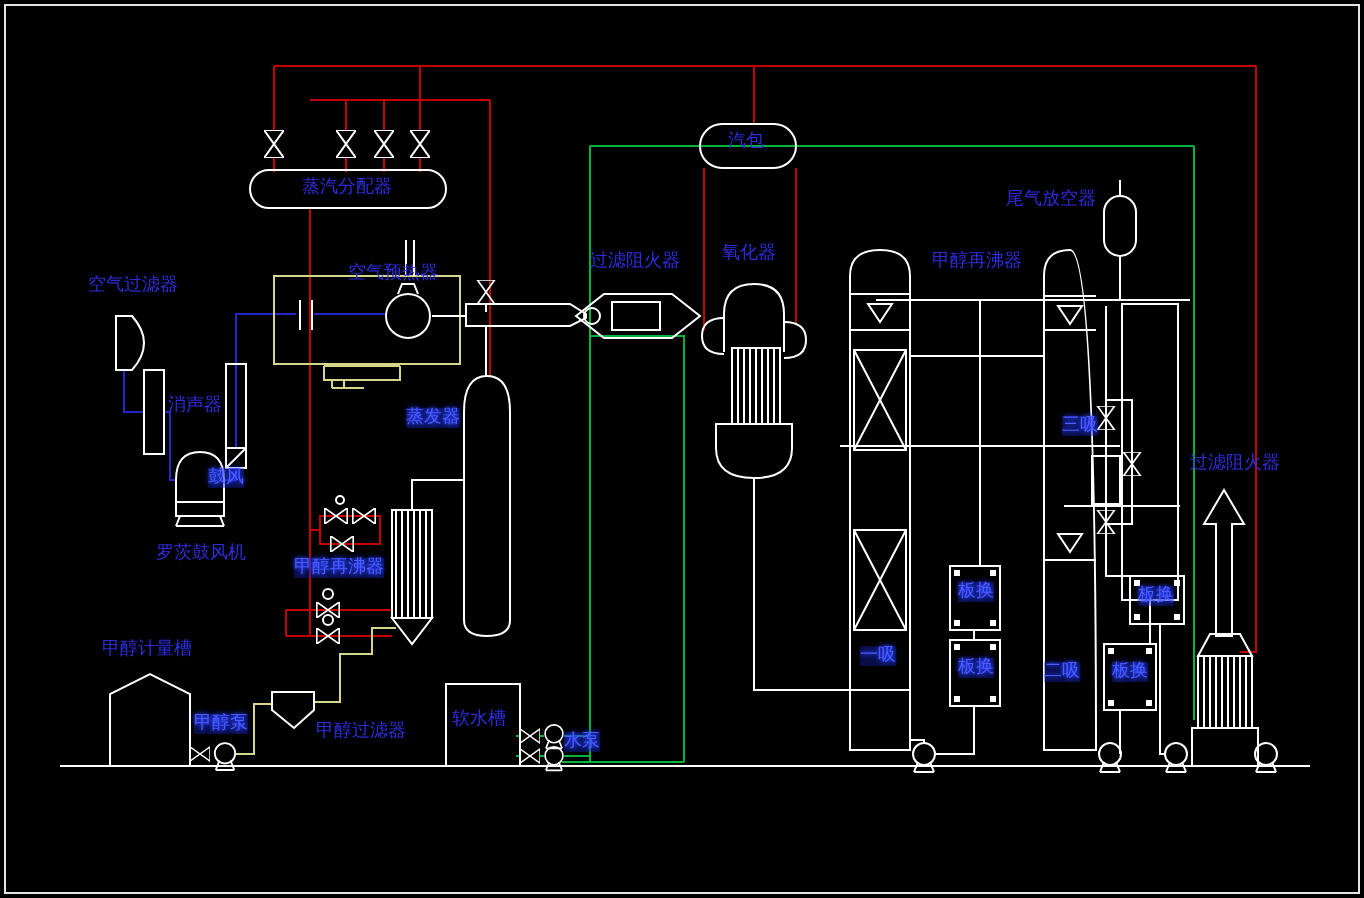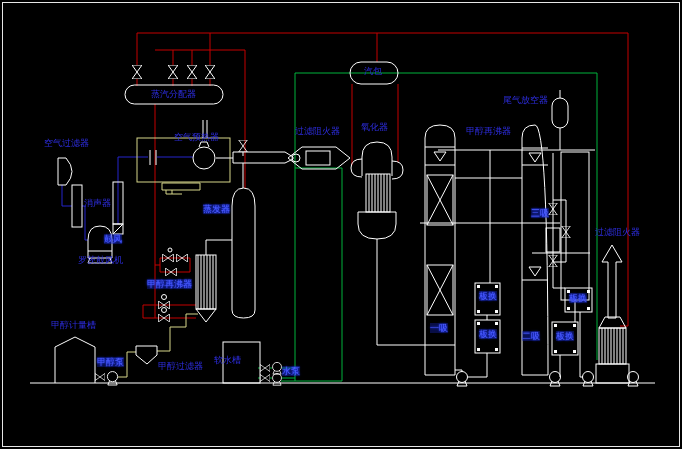--- a/index.html
+++ b/index.html
@@ -239,33 +239,33 @@
       <use href="#vvalve" x="187" y="65" width="10" height="14"></use>
       <use href="#vvalve" x="205" y="65" width="10" height="14"></use>
     </g>
     <g>
       <path class="w" d="M30,383 H655"></path>
     </g>
   </svg>
 
   <div class="lbl" style="left:44px;top:138px">空气过滤器</div>
   <div class="lbl" style="left:84px;top:198px">消声器</div>
-  <div class="lbl" style="left:78px;top:255px">罗茨鼓风机</div>
+  <div class="lbl" style="left:78px;top:272px">罗茨鼓风机</div>
   <div class="lbl hl" style="left:104px;top:234px">鼓风</div>
   <div class="lbl" style="left:174px;top:132px">空气预热器</div>
   <div class="lbl cap" style="left:151px;top:89px">蒸汽分配器</div>
   <div class="lbl hl" style="left:203px;top:204px">蒸发器</div>
   <div class="lbl cap" style="left:364px;top:66px">汽包</div>
   <div class="lbl" style="left:295px;top:126px">过滤阻火器</div>
   <div class="lbl" style="left:361px;top:122px">氧化器</div>
   <div class="lbl hl" style="left:147px;top:279px">甲醇再沸器</div>
   <div class="lbl" style="left:51px;top:320px">甲醇计量槽</div>
   <div class="lbl hl" style="left:97px;top:357px">甲醇泵</div>
   <div class="lbl" style="left:158px;top:361px">甲醇过滤器</div>
-  <div class="lbl" style="left:214px;top:355px">软水槽</div>
+  <div class="lbl" style="left:226px;top:355px">软水槽</div>
   <div class="lbl hl" style="left:282px;top:366px">水泵</div>
   <div class="lbl" style="left:466px;top:126px">甲醇再沸器</div>
   <div class="lbl" style="left:503px;top:95px">尾气放空器</div>
   <div class="lbl hl" style="left:430px;top:323px">一吸</div>
   <div class="lbl hl" style="left:522px;top:331px">二吸</div>
   <div class="lbl hl" style="left:531px;top:208px">三吸</div>
   <div class="lbl" style="left:595px;top:227px">过滤阻火器</div>
   <div class="lbl hl" style="left:479px;top:291px">板换</div>
   <div class="lbl hl" style="left:479px;top:329px">板换</div>
   <div class="lbl hl" style="left:569px;top:293px">板换</div>

